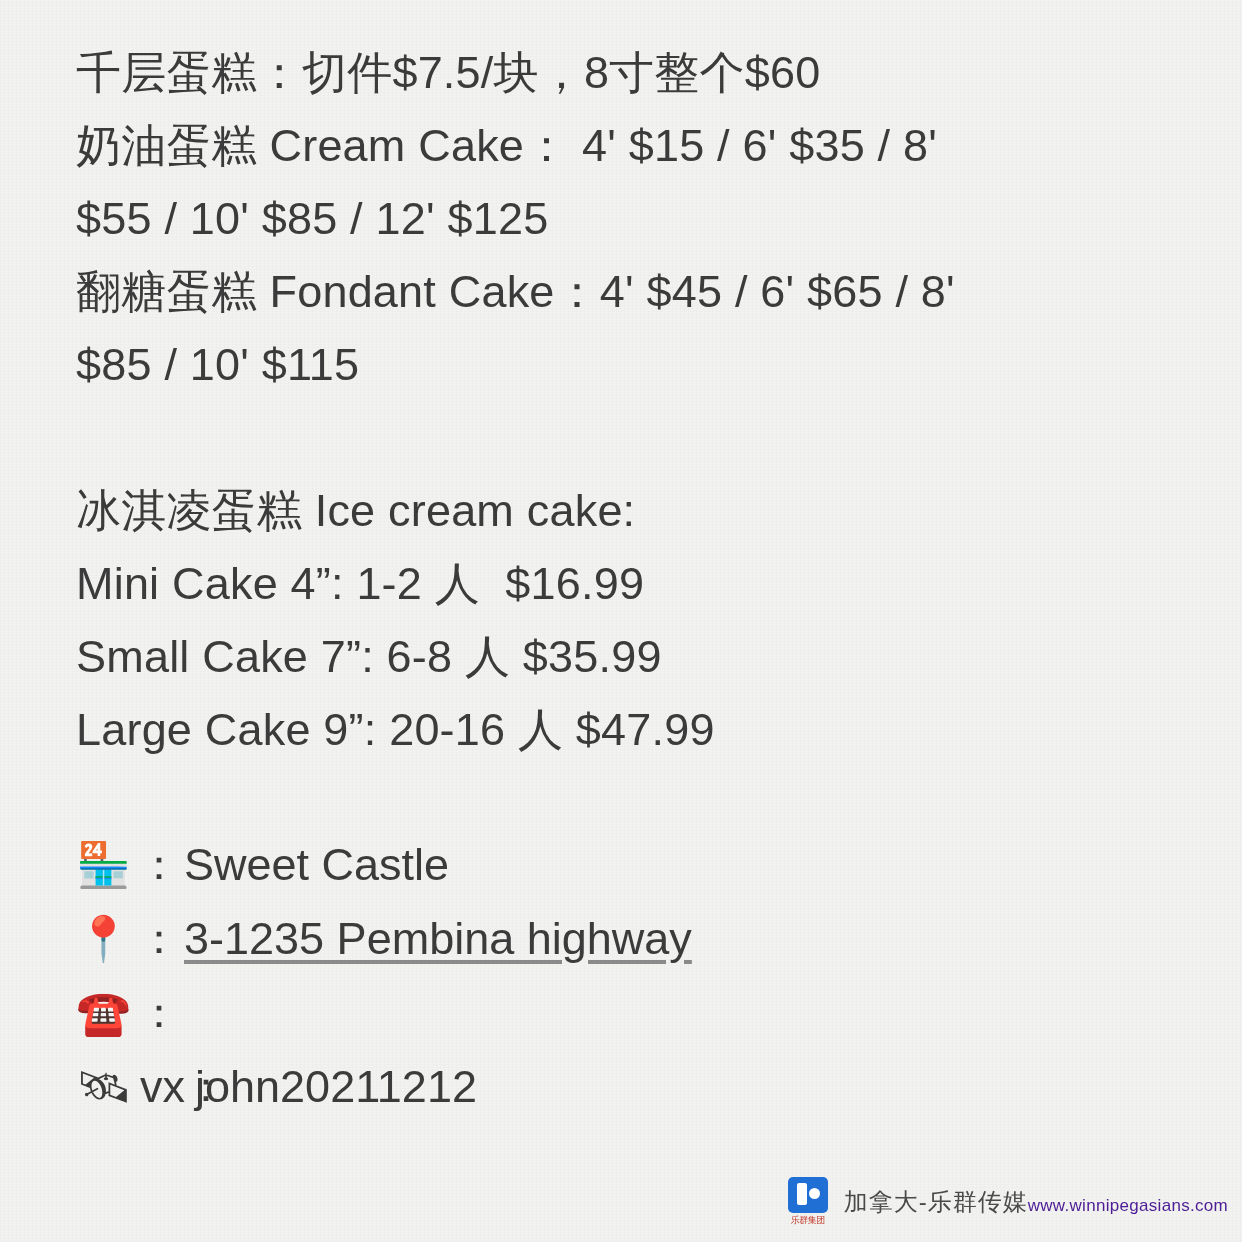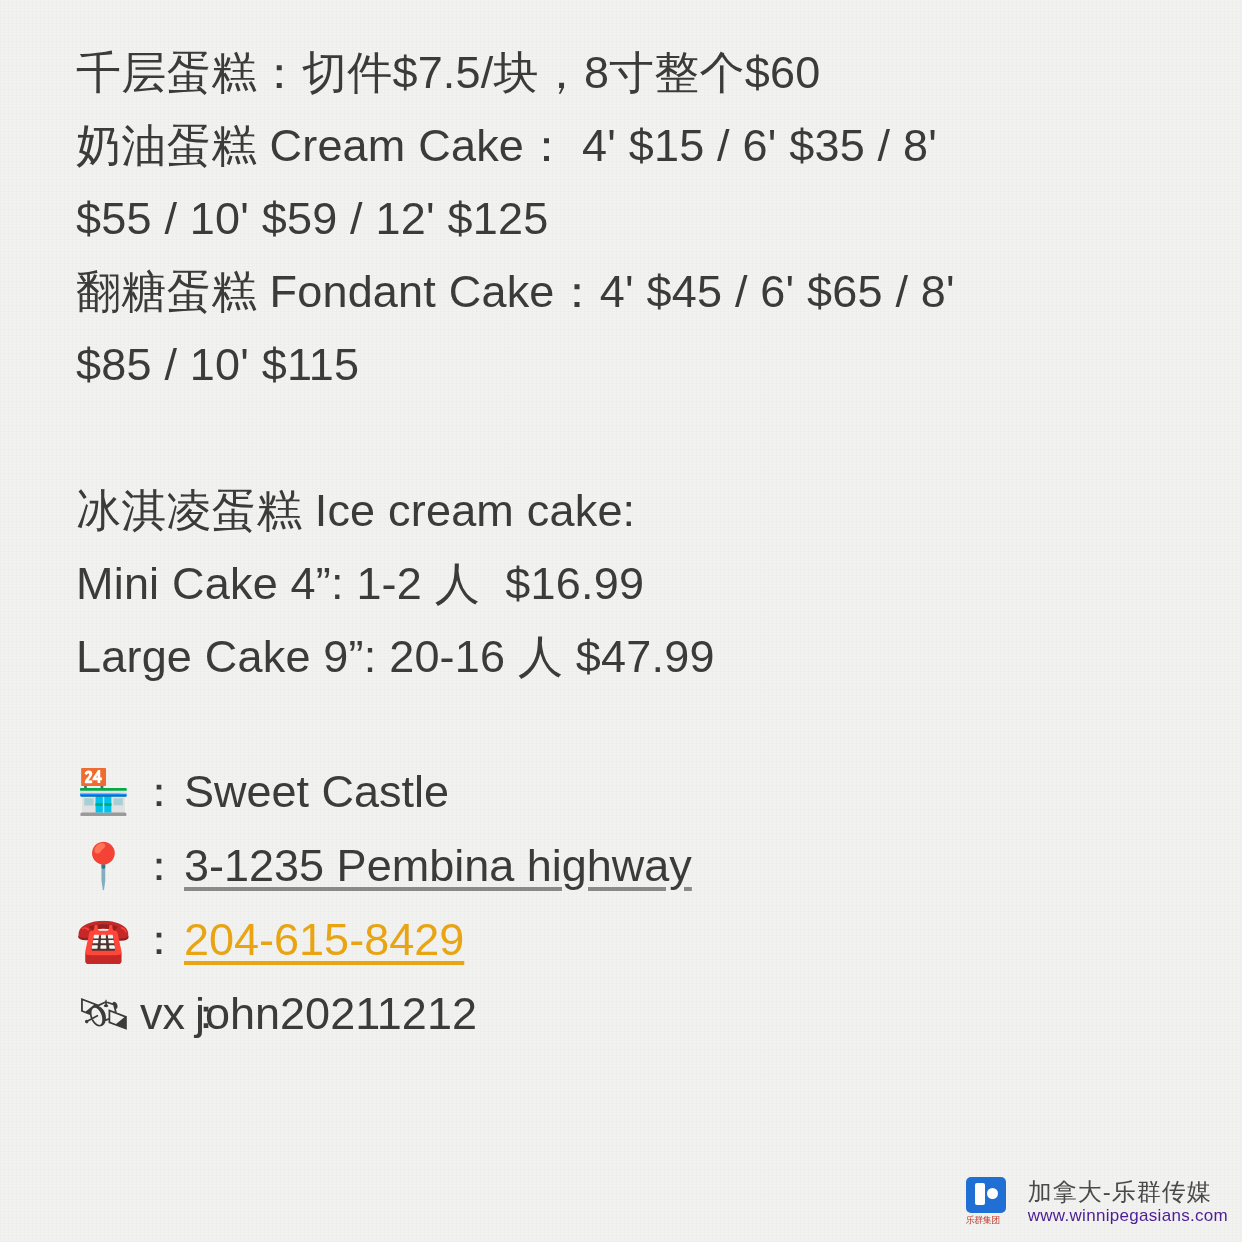--- a/index.html
+++ b/index.html
@@ -90,21 +90,21 @@
     bottom: 14px;
     display: flex;
     align-items: center;
     gap: 10px;
   }
   .wm-logo {
     width: 52px;
     height: 52px;
     display: flex;
     flex-direction: column;
-    align-items: flex-start;
+    align-items: center;
     justify-content: center;
   }
   .wm-logo-mark {
     width: 40px;
     height: 36px;
     background: #1f6fd4;
     border-radius: 5px;
     position: relative;
   }
   .wm-logo-mark::before {
@@ -128,22 +128,23 @@
     border-radius: 50%;
   }
   .wm-logo-text {
     font-size: 9px;
     color: #c0392b;
     letter-spacing: -0.5px;
     margin-top: 1px;
   }
   .wm-texts {
     display: flex;
-    flex-direction: column;
+    flex-direction: row;
     line-height: 1.15;
+    align-items: flex-end;
   }
   .wm-title {
     font-size: 24px;
     color: #4a4a4a;
     letter-spacing: 1px;
   }
   .wm-url {
     font-size: 17px;
     color: #4c1d95;
     letter-spacing: 0.3px;
@@ -152,51 +153,51 @@
 </head>
 <body>
 
 <div class="paper-texture"></div>
 
 <div class="content">
 
   <div class="price-section">
     <div class="line">千层蛋糕：切件$7.5/块，8寸整个$60</div>
     <div class="line">奶油蛋糕 Cream Cake： 4' $15 / 6' $35 / 8'</div>
-    <div class="line">$55 / 10' $59 / 12' $125</div>
+    <div class="line">$55 / 10' $85 / 12' $125</div>
     <div class="line">翻糖蛋糕 Fondant Cake：4' $45 / 6' $65 / 8'</div>
     <div class="line">$85 / 10' $115</div>
   </div>
 
   <div class="spacer"></div>
 
   <div class="icecream-section">
     <div class="line">冰淇凌蛋糕 Ice cream cake:</div>
     <div class="line">Mini Cake 4”: 1-2 人  $16.99</div>
+    <div class="line">Small Cake 7”: 6-8 人 $35.99</div>
     <div class="line">Large Cake 9”: 20-16 人 $47.99</div>
   </div>
 
   <div class="contact-block">
 
     <div class="contact-row">
       <span class="emoji">🏪</span>
       <span class="colon">：</span>
       <span class="contact-value">Sweet Castle</span>
     </div>
 
     <div class="contact-row">
       <span class="emoji">📍</span>
       <span class="colon">：</span>
       <span class="contact-value underline-gray">3-1235 Pembina highway</span>
     </div>
 
     <div class="contact-row">
       <span class="emoji">☎️</span>
       <span class="colon">：</span>
-      <span class="contact-value phone-link">204-615-8429</span>
     </div>
 
     <div class="contact-row wechat-row">
       <span class="emoji">🛰</span>
       <span class="wechat-label">vx</span>
       <span class="colon">：</span>
       <span class="contact-value">john20211212</span>
     </div>
 
   </div>

